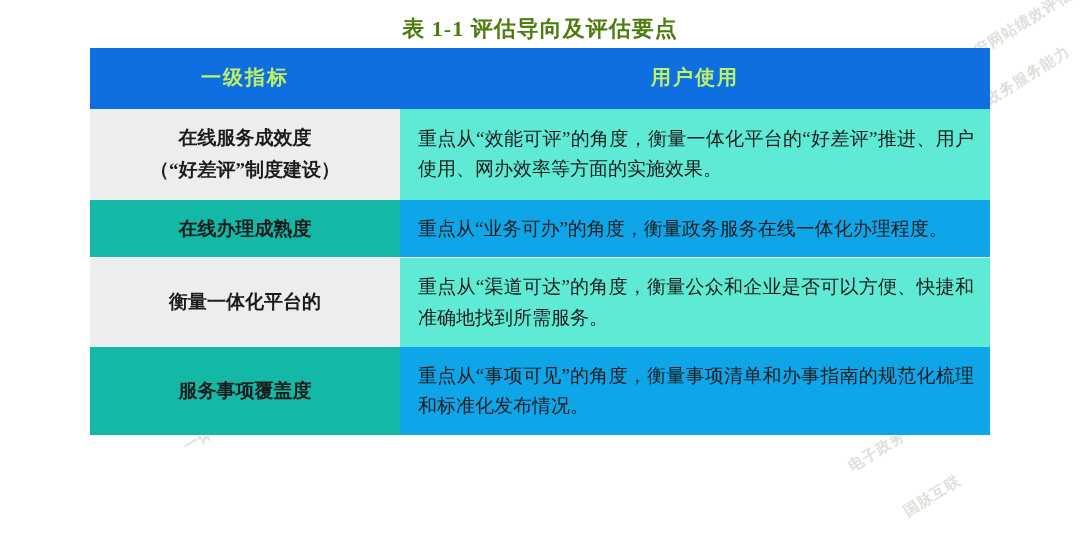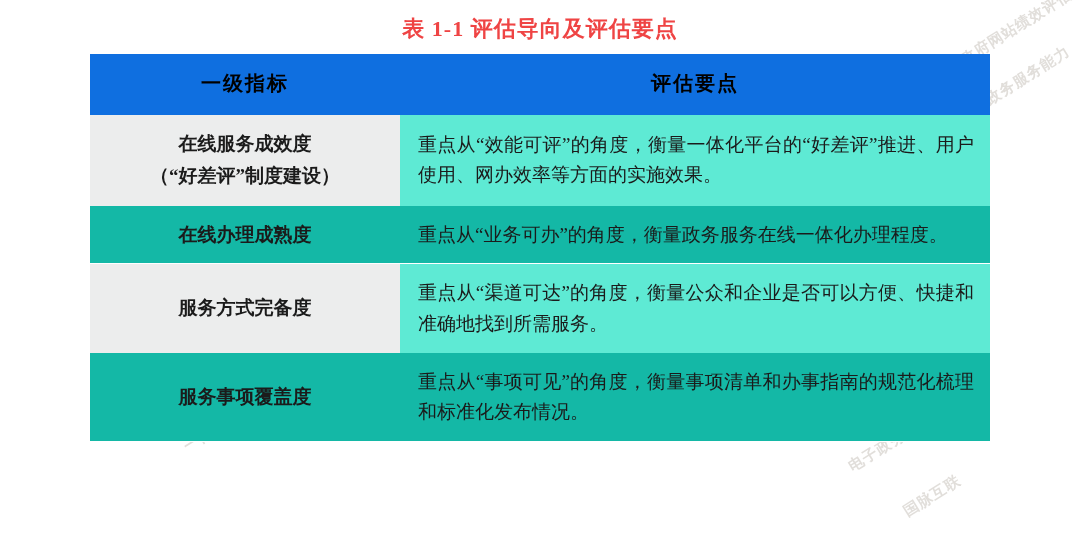--- a/index.html
+++ b/index.html
@@ -17,41 +17,41 @@
   .page {
     position: relative;
     width: 1080px;
     height: 548px;
   }
   .table-title {
     text-align: center;
     font-family: "Liberation Serif", serif;
     font-size: 22px;
     font-weight: bold;
-    color: #ef4444;
+    color: #4d7c0f;
     letter-spacing: 1px;
     padding-top: 14px;
-    padding-bottom: 10px;
+    padding-bottom: 4px;
     position: relative;
     z-index: 3;
   }
   .table-wrap {
     position: relative;
     margin: 0 auto;
     width: 900px;
     z-index: 3;
   }
   table.eval-table {
     border-collapse: collapse;
     width: 900px;
     table-layout: fixed;
   }
   table.eval-table thead th {
     background: #0f6fe0;
-    color: #000000;
+    color: #bef264;
     font-size: 20px;
     font-weight: bold;
     text-align: center;
     padding: 16px 0 18px 0;
     letter-spacing: 2px;
     border: none;
   }
   table.eval-table th.col-indicator { width: 310px; }
   table.eval-table th.col-points { width: 590px; }
 
@@ -74,21 +74,21 @@
     font-weight: bold;
     margin-top: 2px;
   }
   td.points {
     padding: 14px 16px 14px 18px;
     text-align: justify;
   }
   tr.shaded td.indicator { background: #eceded; }
   tr.shaded td.points { background: #5eead4; }
   tr.plain td.indicator { background: #14b8a6; }
-  tr.plain td.points { background: #14b8a6; }
+  tr.plain td.points { background: #0ea5e9; }
 
   
   tr.plain td { box-shadow: inset 0 -1px 0 #ffffff; }
 
   
   .watermarks {
     position: absolute;
     left: 0; top: 0;
     width: 1080px;
     height: 548px;
@@ -143,40 +143,40 @@
 
   <div class="wm-badge" style="left:862px; top:215px;">国脉<br>互联</div>
 
   <div class="table-title">表 1-1  评估导向及评估要点</div>
 
   <div class="table-wrap">
     <table class="eval-table">
       <thead>
         <tr>
           <th class="col-indicator">一级指标</th>
-          <th class="col-points">评估要点</th>
+          <th class="col-points">用户使用</th>
         </tr>
       </thead>
       <tbody>
         <tr class="shaded">
           <td class="indicator">
             <span>在线服务成效度</span>
             <span class="sub">（“好差评”制度建设）</span>
           </td>
           <td class="points">重点从“效能可评”的角度，衡量一体化平台的“好差评”推进、用户使用、网办效率等方面的实施效果。</td>
         </tr>
         <tr class="plain">
           <td class="indicator">
             <span>在线办理成熟度</span>
           </td>
           <td class="points">重点从“业务可办”的角度，衡量政务服务在线一体化办理程度。</td>
         </tr>
         <tr class="shaded">
           <td class="indicator">
-            <span>服务方式完备度</span>
+            <span>衡量一体化平台的</span>
           </td>
           <td class="points">重点从“渠道可达”的角度，衡量公众和企业是否可以方便、快捷和准确地找到所需服务。</td>
         </tr>
         <tr class="plain">
           <td class="indicator">
             <span>服务事项覆盖度</span>
           </td>
           <td class="points">重点从“事项可见”的角度，衡量事项清单和办事指南的规范化梳理和标准化发布情况。</td>
         </tr>
       </tbody>

